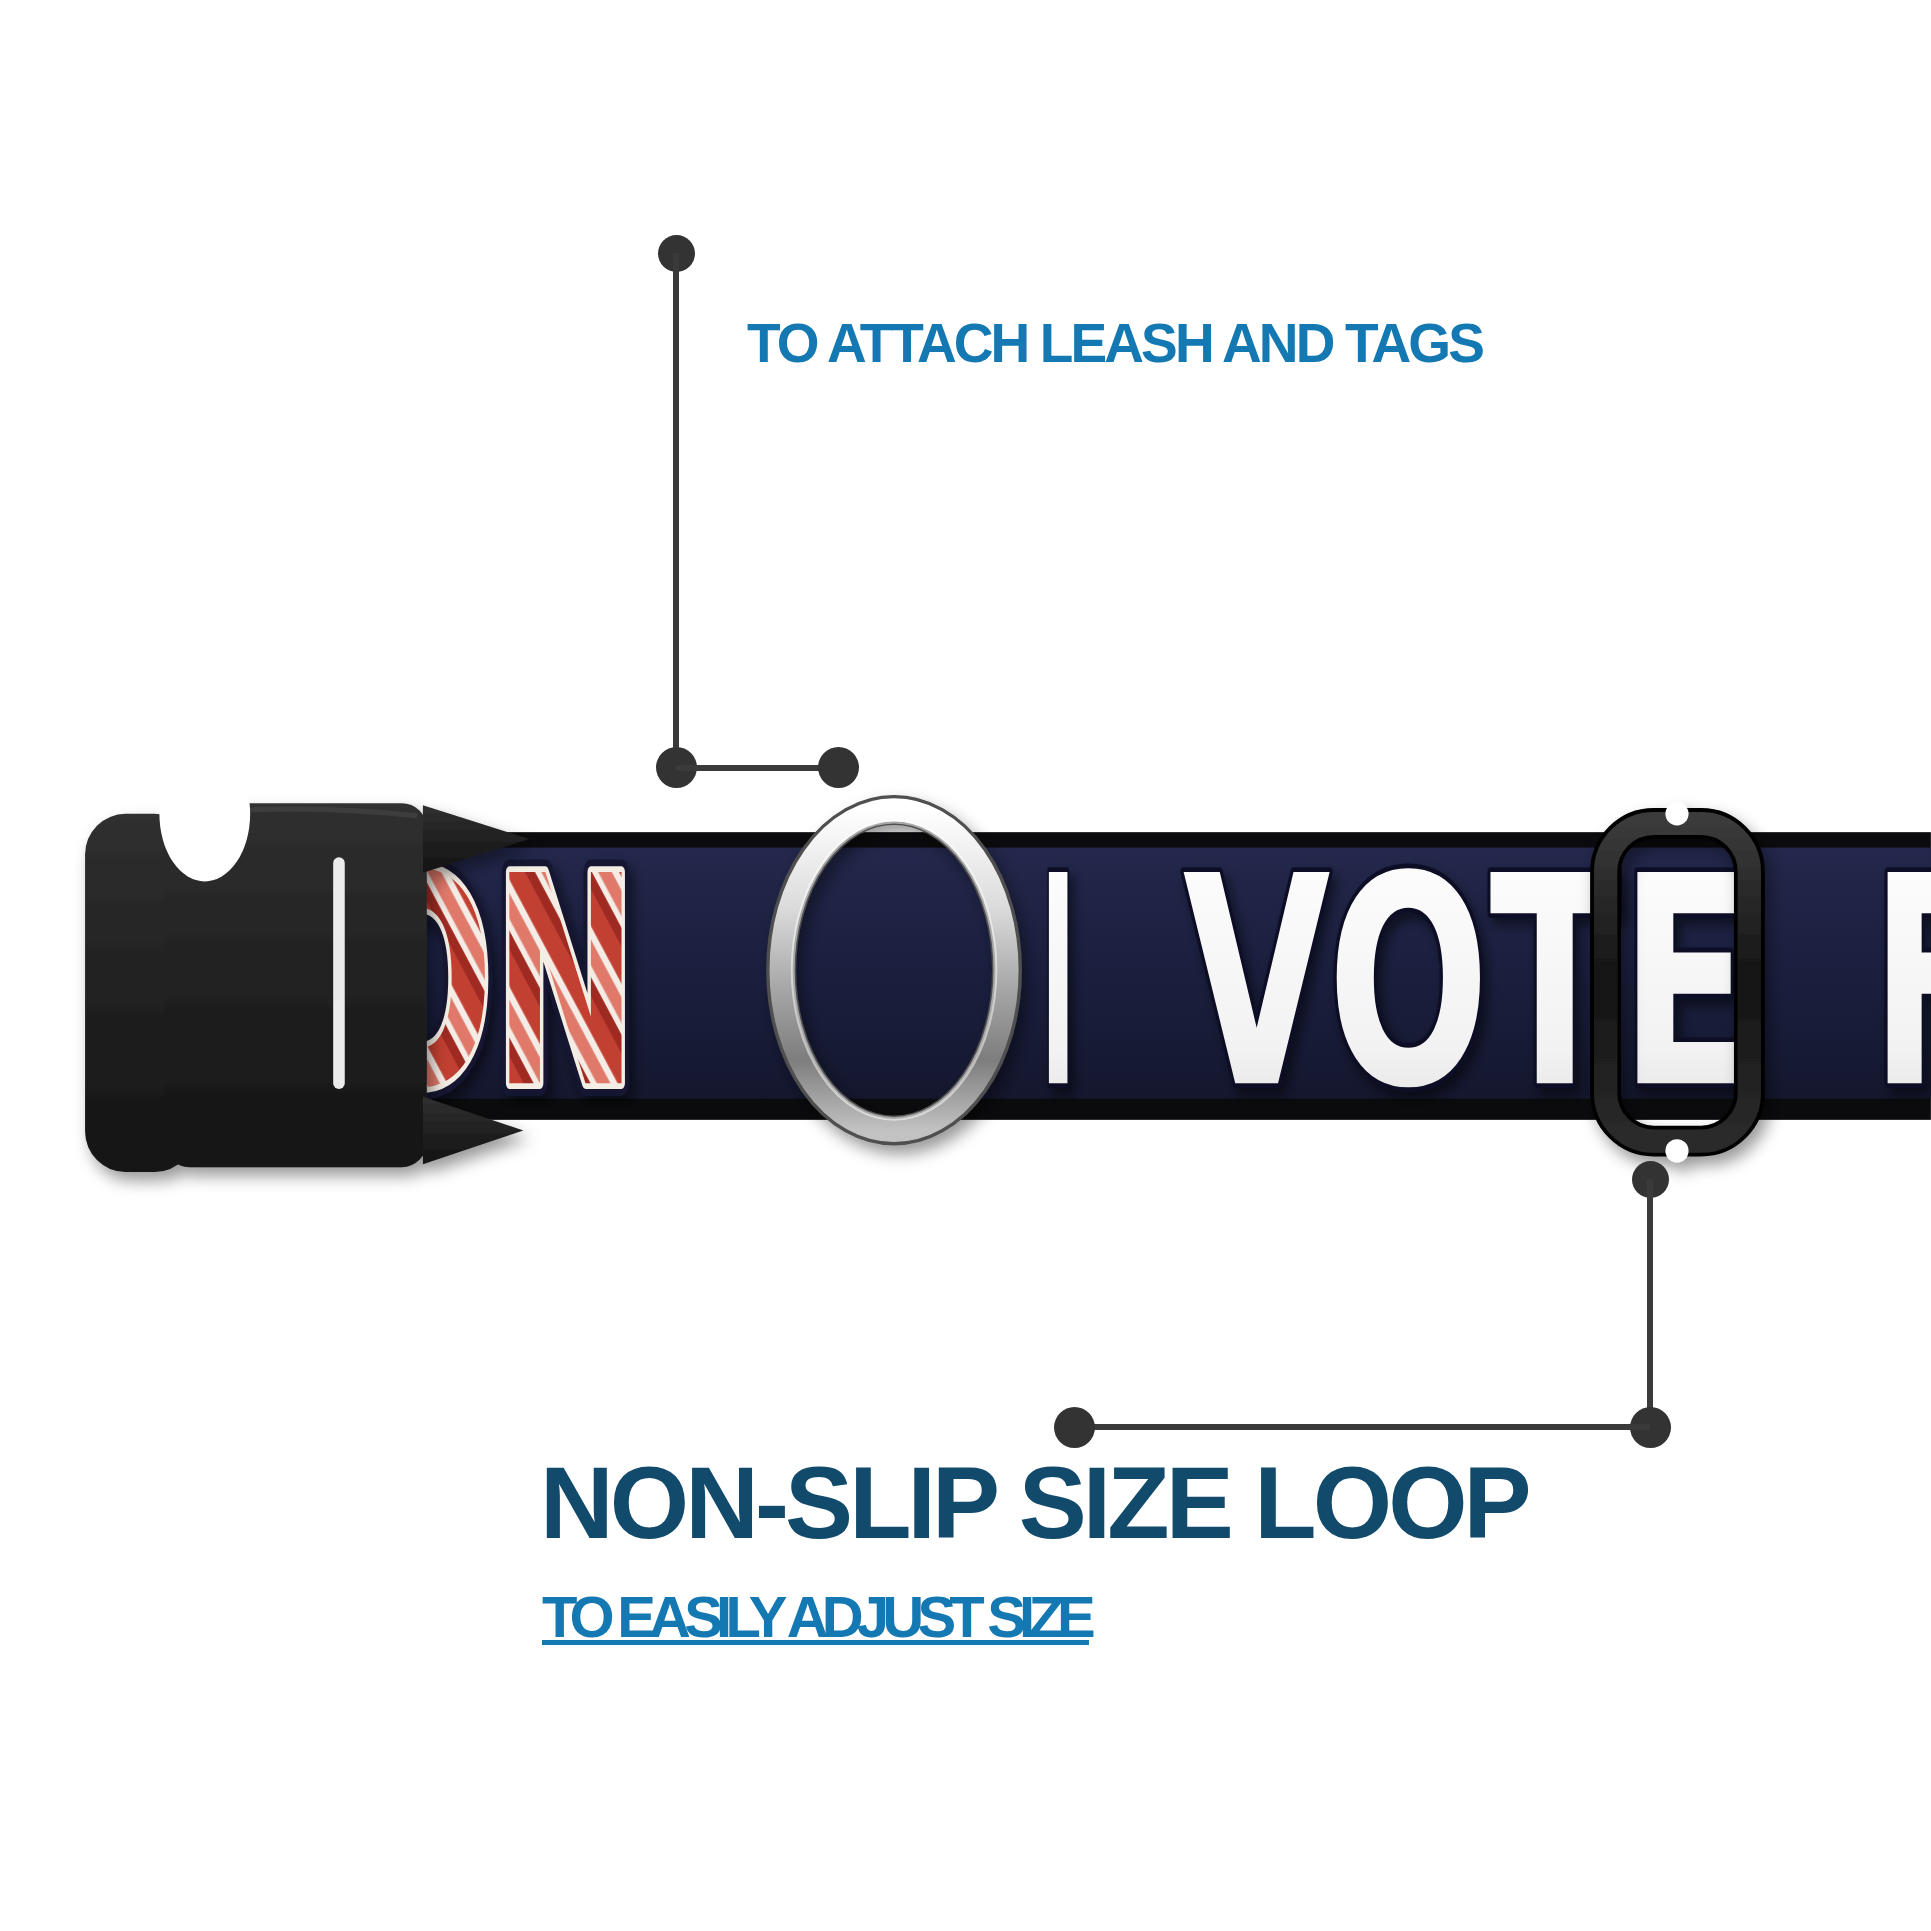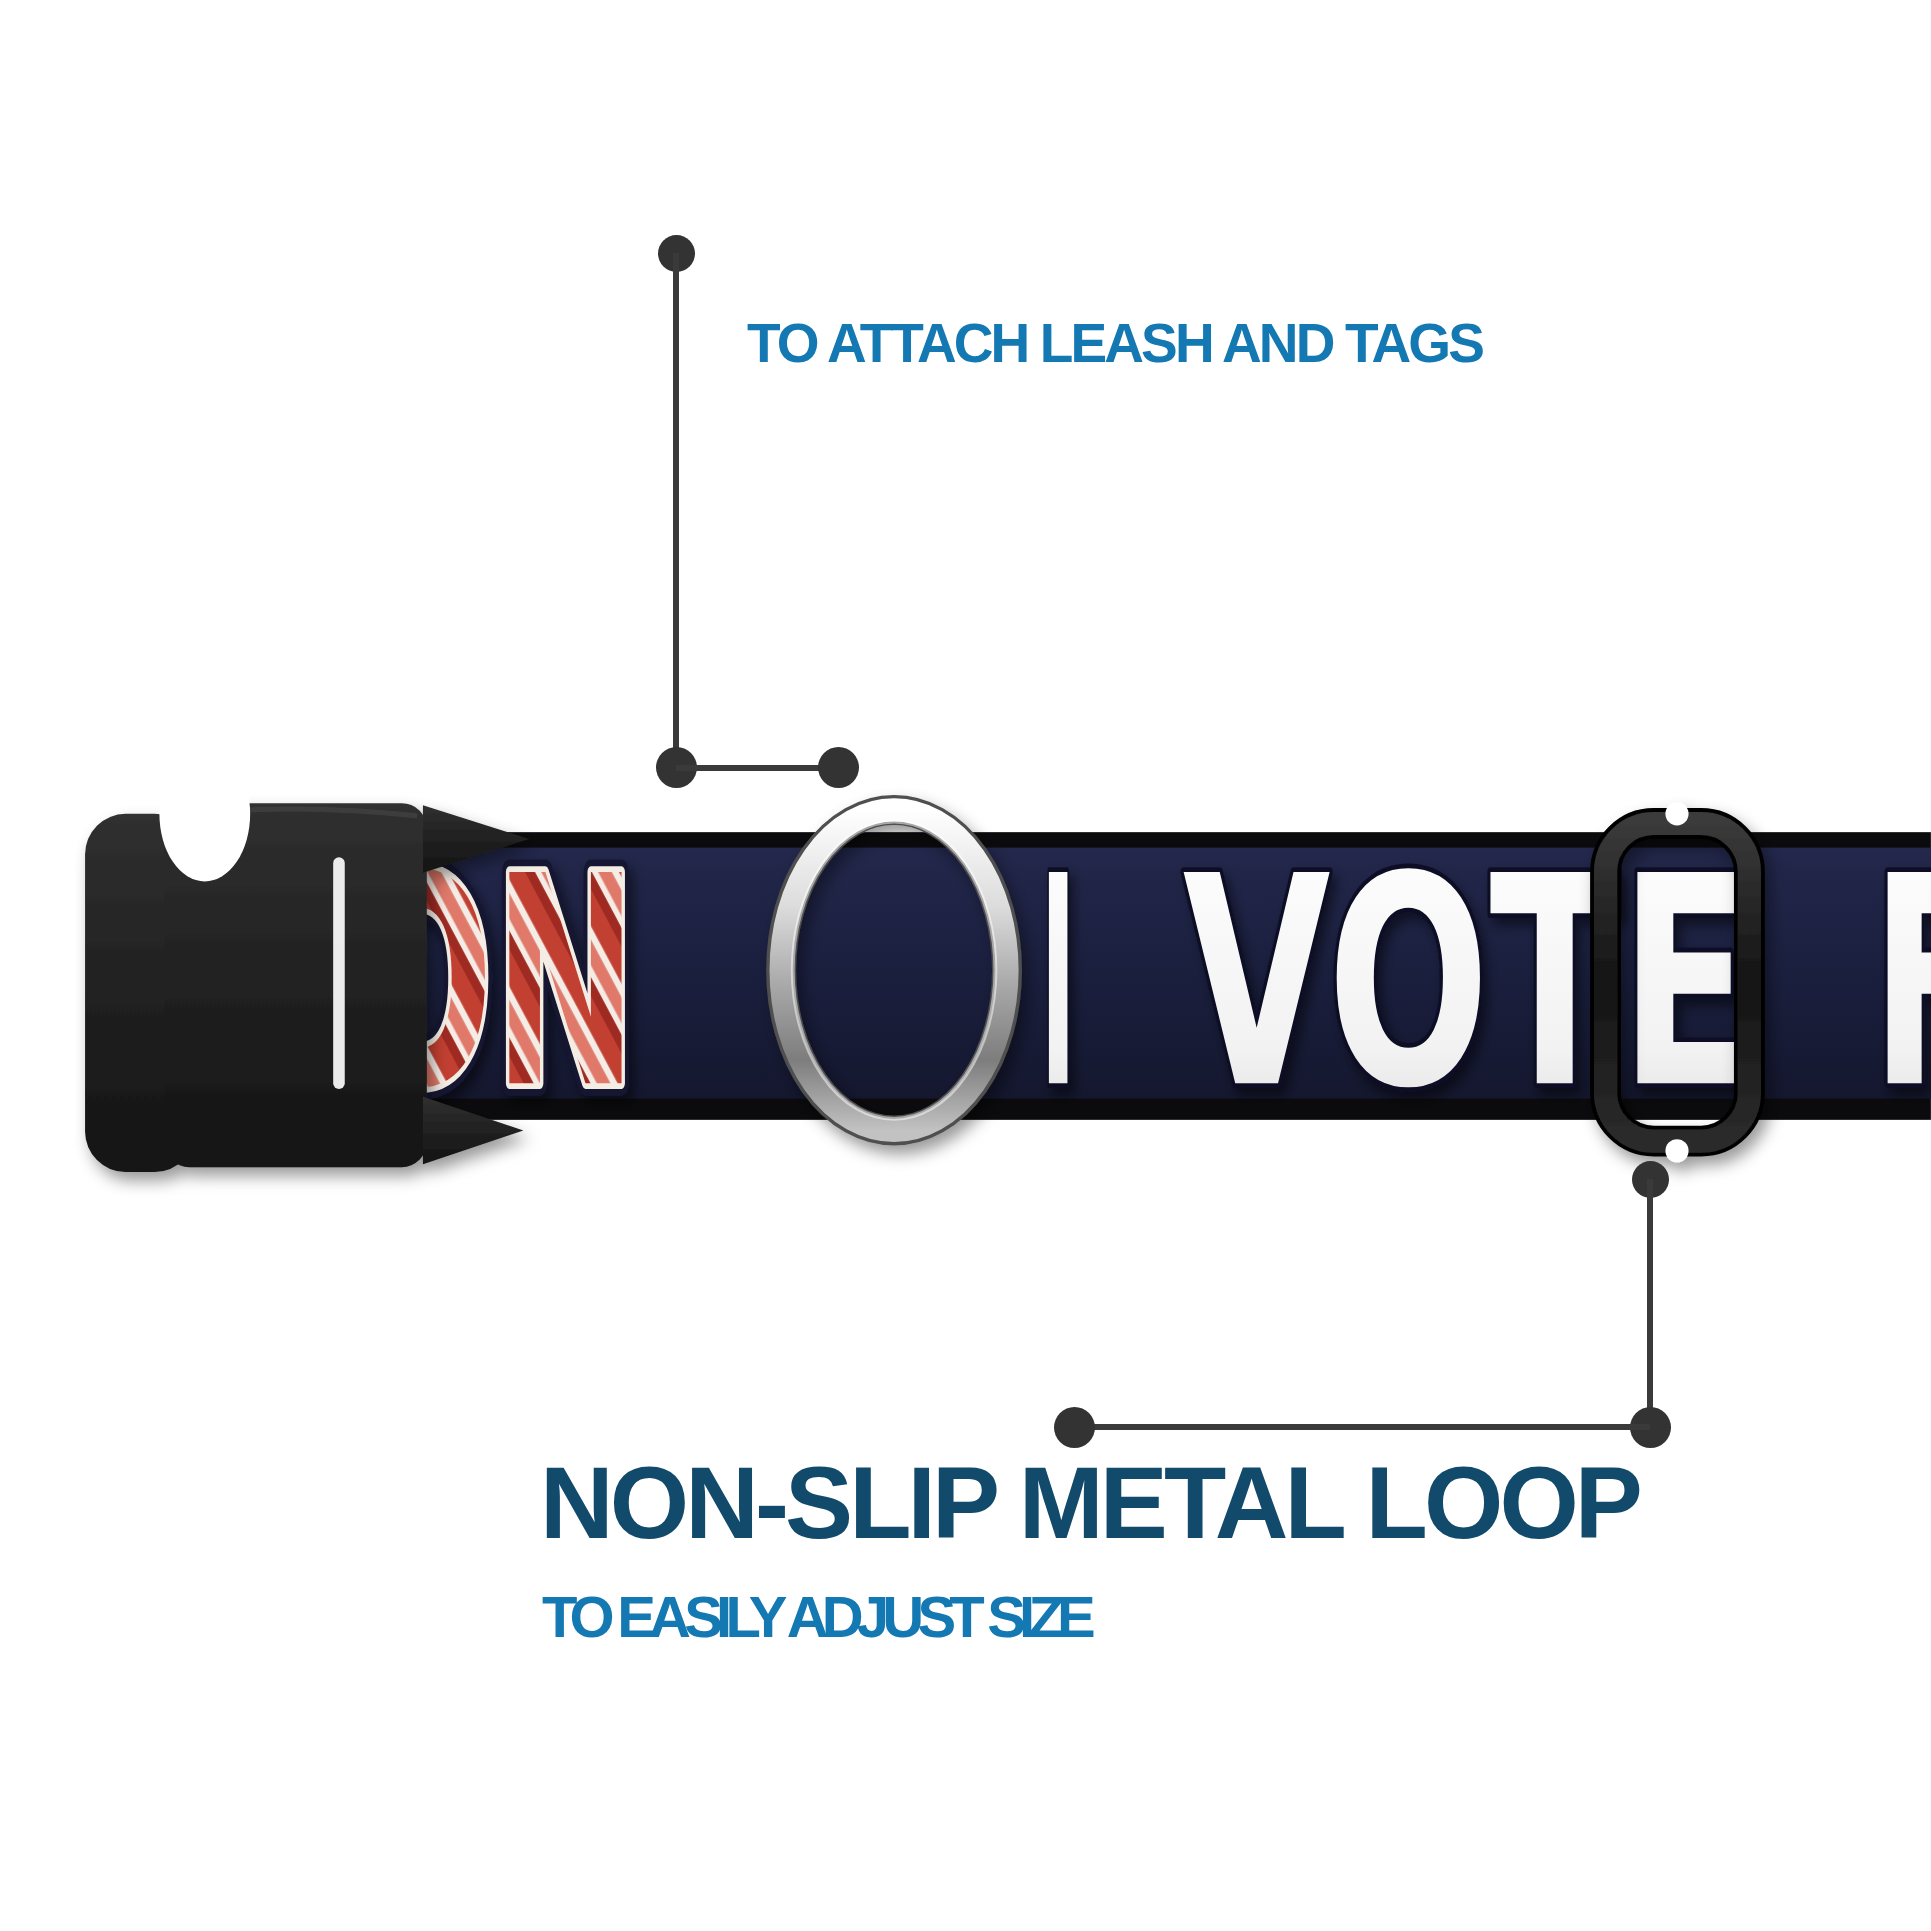--- a/index.html
+++ b/index.html
@@ -7,21 +7,21 @@
          font-family:"Liberation Sans", sans-serif;}
   
   .dot{position:absolute;background:#333333;border-radius:50%;}
   .cline{position:absolute;background:#3a3a3a;}
   
   .title{position:absolute;font-weight:bold;color:#114a6b;white-space:nowrap;line-height:1;}
   .subtitle{position:absolute;font-weight:bold;color:#1478b2;white-space:nowrap;line-height:1;}
   .title-top{left:745px;top:190px;font-size:97px;letter-spacing:1.9px;}
   .subtitle-top{left:747px;top:316px;font-size:55px;letter-spacing:-2.9px;text-align:right;}
   .title-bottom{left:540px;top:1452px;font-size:102px;letter-spacing:-3.9px;}
-  .subtitle-bottom{left:542px;top:1588px;font-size:58px;letter-spacing:-6.8px;}
+  .subtitle-bottom{left:542px;top:1588px;font-size:58px;letter-spacing:-6.8px;text-decoration:underline;}
   
   #collar-svg{position:absolute;left:0;top:753px;width:1931px;height:502px;}
 </style>
 </head>
 <body>
 
 <div id="stage">
 
   <div class="dot" style="left:658px;top:235px;width:37px;height:37px;"></div>
   <div class="cline" style="left:673px;top:253px;width:5.8px;height:515px;"></div>
@@ -112,17 +112,17 @@
       <circle cx="1737" cy="1192" r="12" fill="#ffffff"></circle>
     </g>
   </svg>
 
   <div class="dot" style="left:1632px;top:1161px;width:37px;height:37px;"></div>
   <div class="cline" style="left:1647px;top:1179px;width:5.8px;height:248px;"></div>
   <div class="dot" style="left:1630px;top:1407px;width:41px;height:41px;"></div>
   <div class="cline" style="left:1075px;top:1424px;width:575px;height:5.8px;"></div>
   <div class="dot" style="left:1054px;top:1407px;width:41px;height:41px;"></div>
 
-  <div class="title title-bottom">NON-SLIP METAL LOOP</div>
+  <div class="title title-bottom">NON-SLIP SIZE LOOP</div>
   <div class="subtitle subtitle-bottom">TO EASILY ADJUST SIZE</div>
 
 </div>
 
 
 </body></html>

